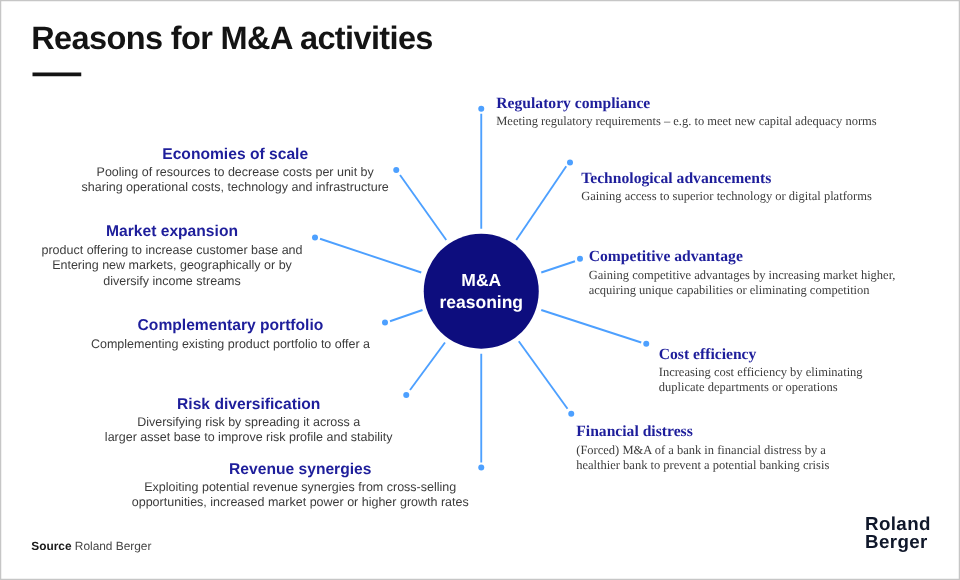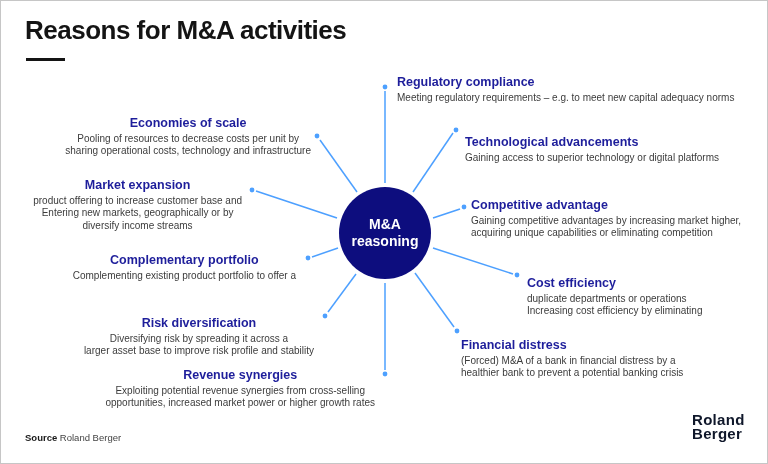--- a/index.html
+++ b/index.html
@@ -23,21 +23,21 @@
     color:#ffffff;font-weight:bold;font-size:14px;line-height:17px;text-align:center;
   }
   .reason{position:absolute;}
   .reason .r-title{
     font-size:12.5px;font-weight:bold;color:#1e1e9b;line-height:14px;margin-bottom:3px;
   }
   .reason .r-line{
     font-size:10px;color:#3c3c3c;line-height:12.3px;white-space:nowrap;
   }
   .reason.right{text-align:center;}
-  .reason.left{text-align:left;}
+  .reason.left{text-align:left;font-family:Liberation Serif, serif;}
   .r-economies{right:456px;top:115px;}
   .r-market{right:525px;top:177px;}
   .r-complementary{right:471px;top:252px;}
   .r-risk{right:453px;top:315px;}
   .r-revenue{right:392px;top:367px;}
   .r-regulatory{left:396px;top:74px;}
   .r-technological{left:464px;top:119px;margin-top:15px;}
   .r-competitive{left:470px;top:197px;}
   .r-cost{left:526px;top:275px;}
   .r-financial{left:460px;top:337px;}
@@ -137,22 +137,22 @@
 </div>
 
 <div class="reason left r-competitive">
   <div class="r-title">Competitive advantage</div>
   <div class="r-line">Gaining competitive advantages by increasing market higher,</div>
   <div class="r-line">acquiring unique capabilities or eliminating competition</div>
 </div>
 
 <div class="reason left r-cost">
   <div class="r-title">Cost efficiency</div>
+  <div class="r-line">Increasing cost efficiency by eliminating</div>
   <div class="r-line">duplicate departments or operations</div>
-  <div class="r-line">Increasing cost efficiency by eliminating</div>
 </div>
 
 <div class="reason left r-financial">
   <div class="r-title">Financial distress</div>
   <div class="r-line">(Forced) M&amp;A of a bank in financial distress by a</div>
   <div class="r-line">healthier bank to prevent a potential banking crisis</div>
 </div>
 
 <div class="source-note">
   <b>Source</b>

